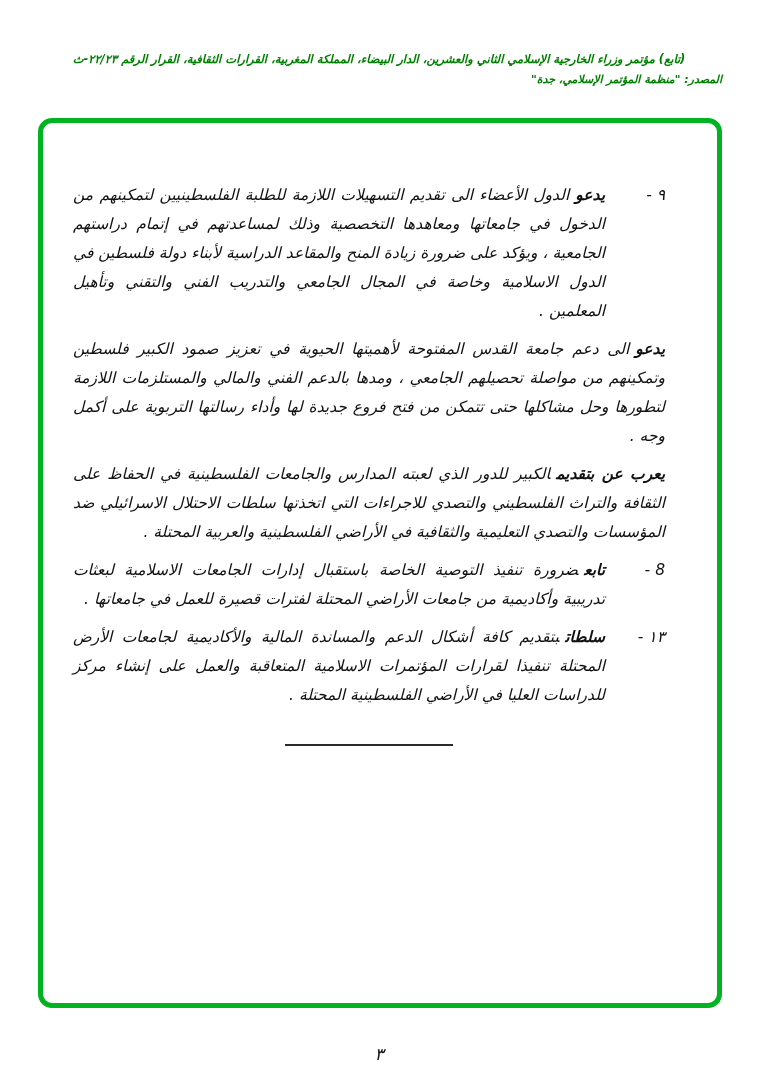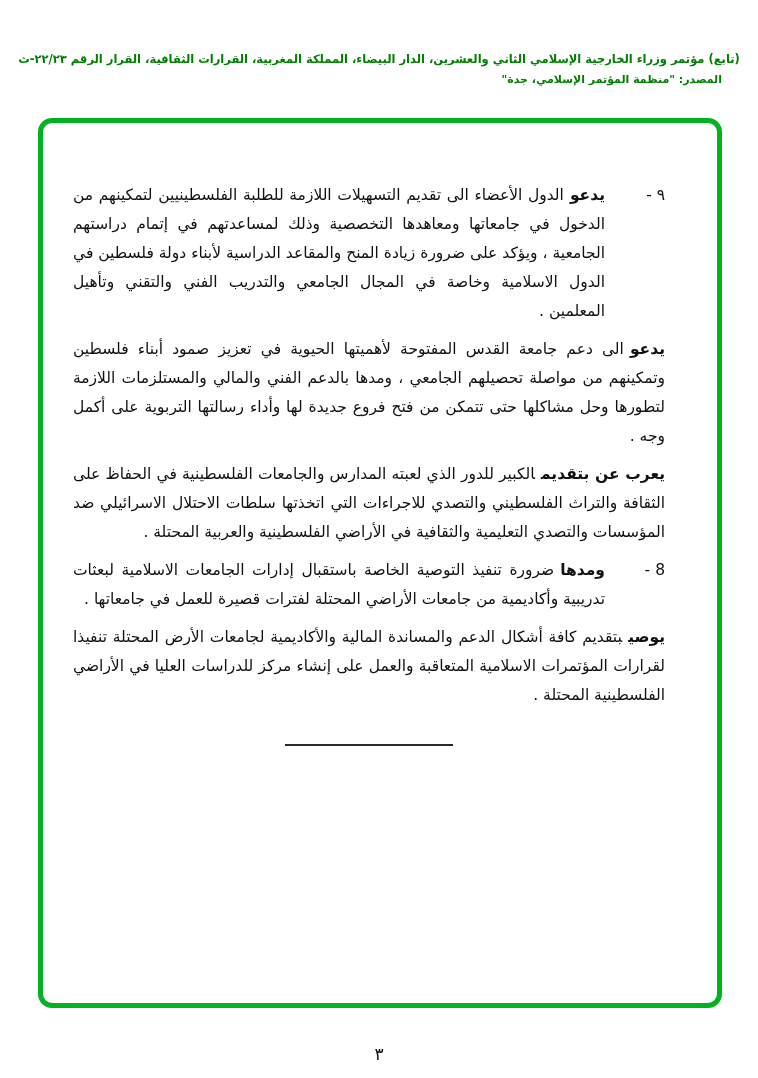--- a/index.html
+++ b/index.html
@@ -6,20 +6,21 @@
   html, body { margin: 0; padding: 0; background: #ffffff; }
   .page {
     position: relative;
     width: 758px;
     height: 1078px;
     margin: 0 auto;
     background: #ffffff;
     font-family: "DejaVu Sans", sans-serif;
     color: var(--text, #111111);
     overflow: hidden;
+    font-style: italic;
   }
   
   .header {
     position: absolute;
     top: 50px;
     left: 18px;
     right: 18px;
     direction: rtl;
     color: var(--header-green, #008000);
     font-weight: bold;
@@ -105,40 +106,41 @@
 
       <div class="item">
         <div class="num">٩ -</div>
         <div class="body-text">
           <span class="lead">يدعو</span><span>الدول الأعضاء الى تقديم التسهيلات اللازمة للطلبة الفلسطينيين لتمكينهم من الدخول في جامعاتها ومعاهدها التخصصية وذلك لمساعدتهم في إتمام دراستهم الجامعية ، ويؤكد على ضرورة زيادة المنح والمقاعد الدراسية لأبناء دولة فلسطين في الدول الاسلامية وخاصة في المجال الجامعي والتدريب الفني والتقني وتأهيل المعلمين .</span>
         </div>
       </div>
 
       <div class="item">
         <div class="body-text">
-          <span class="lead">يدعو</span><span>الى دعم جامعة القدس المفتوحة لأهميتها الحيوية في تعزيز صمود أبناء فلسطين وتمكينهم من مواصلة تحصيلهم الجامعي ، ومدها بالدعم الفني والمالي والمستلزمات اللازمة لتطورها وحل مشاكلها حتى تتمكن من فتح فروع جديدة لها وأداء رسالتها التربوية على أكمل وجه .</span>
+          <span class="lead">يدعو</span><span>الى دعم جامعة القدس المفتوحة لأهميتها الحيوية في تعزيز صمود الكبير فلسطين وتمكينهم من مواصلة تحصيلهم الجامعي ، ومدها بالدعم الفني والمالي والمستلزمات اللازمة لتطورها وحل مشاكلها حتى تتمكن من فتح فروع جديدة لها وأداء رسالتها التربوية على أكمل وجه .</span>
         </div>
       </div>
 
       <div class="item">
         <div class="body-text">
           <span class="lead">يعرب عن بتقديم</span><span>الكبير للدور الذي لعبته المدارس والجامعات الفلسطينية في الحفاظ على الثقافة والتراث الفلسطيني والتصدي للاجراءات التي اتخذتها سلطات الاحتلال الاسرائيلي ضد المؤسسات والتصدي التعليمية والثقافية في الأراضي الفلسطينية والعربية المحتلة .</span>
         </div>
       </div>
 
       <div class="item">
         <div class="num">8 -</div>
         <div class="body-text">
-          <span class="lead">ومدها</span><span>ضرورة تنفيذ التوصية الخاصة باستقبال إدارات الجامعات الاسلامية لبعثات تدريبية وأكاديمية من جامعات الأراضي المحتلة لفترات قصيرة للعمل في جامعاتها .</span>
+          <span class="lead">تابع</span><span>ضرورة تنفيذ التوصية الخاصة باستقبال إدارات الجامعات الاسلامية لبعثات تدريبية وأكاديمية من جامعات الأراضي المحتلة لفترات قصيرة للعمل في جامعاتها .</span>
         </div>
       </div>
 
       <div class="item">
+        <div class="num">١٣ -</div>
         <div class="body-text">
-          <span class="lead">يوصي</span><span>بتقديم كافة أشكال الدعم والمساندة المالية والأكاديمية لجامعات الأرض المحتلة تنفيذا لقرارات المؤتمرات الاسلامية المتعاقبة والعمل على إنشاء مركز للدراسات العليا في الأراضي الفلسطينية المحتلة .</span>
+          <span class="lead">سلطات</span><span>بتقديم كافة أشكال الدعم والمساندة المالية والأكاديمية لجامعات الأرض المحتلة تنفيذا لقرارات المؤتمرات الاسلامية المتعاقبة والعمل على إنشاء مركز للدراسات العليا في الأراضي الفلسطينية المحتلة .</span>
         </div>
       </div>
 
       <div class="divider"></div>
 
     </div>
   </div>
 
   <div class="page-number">٣</div>
 

